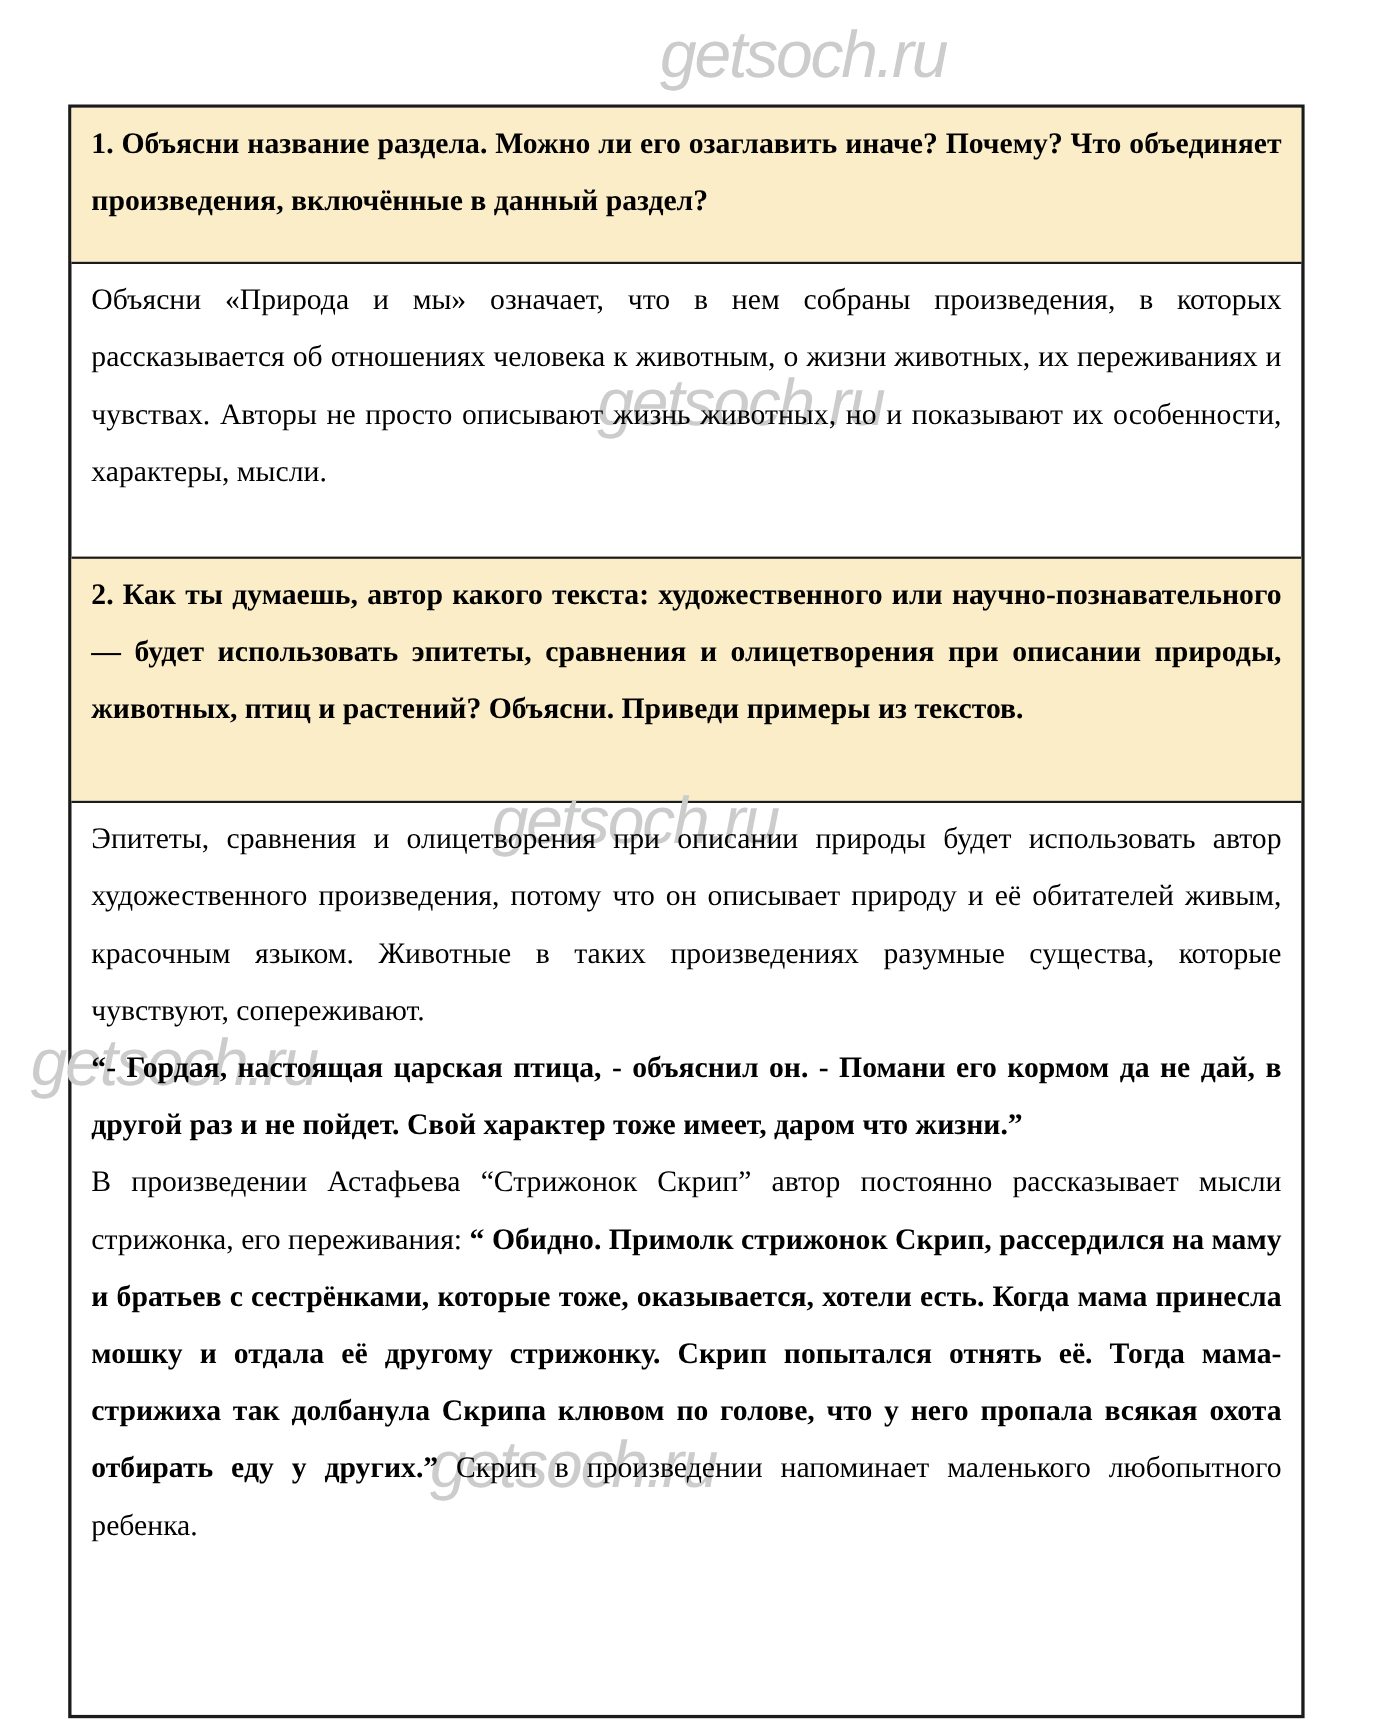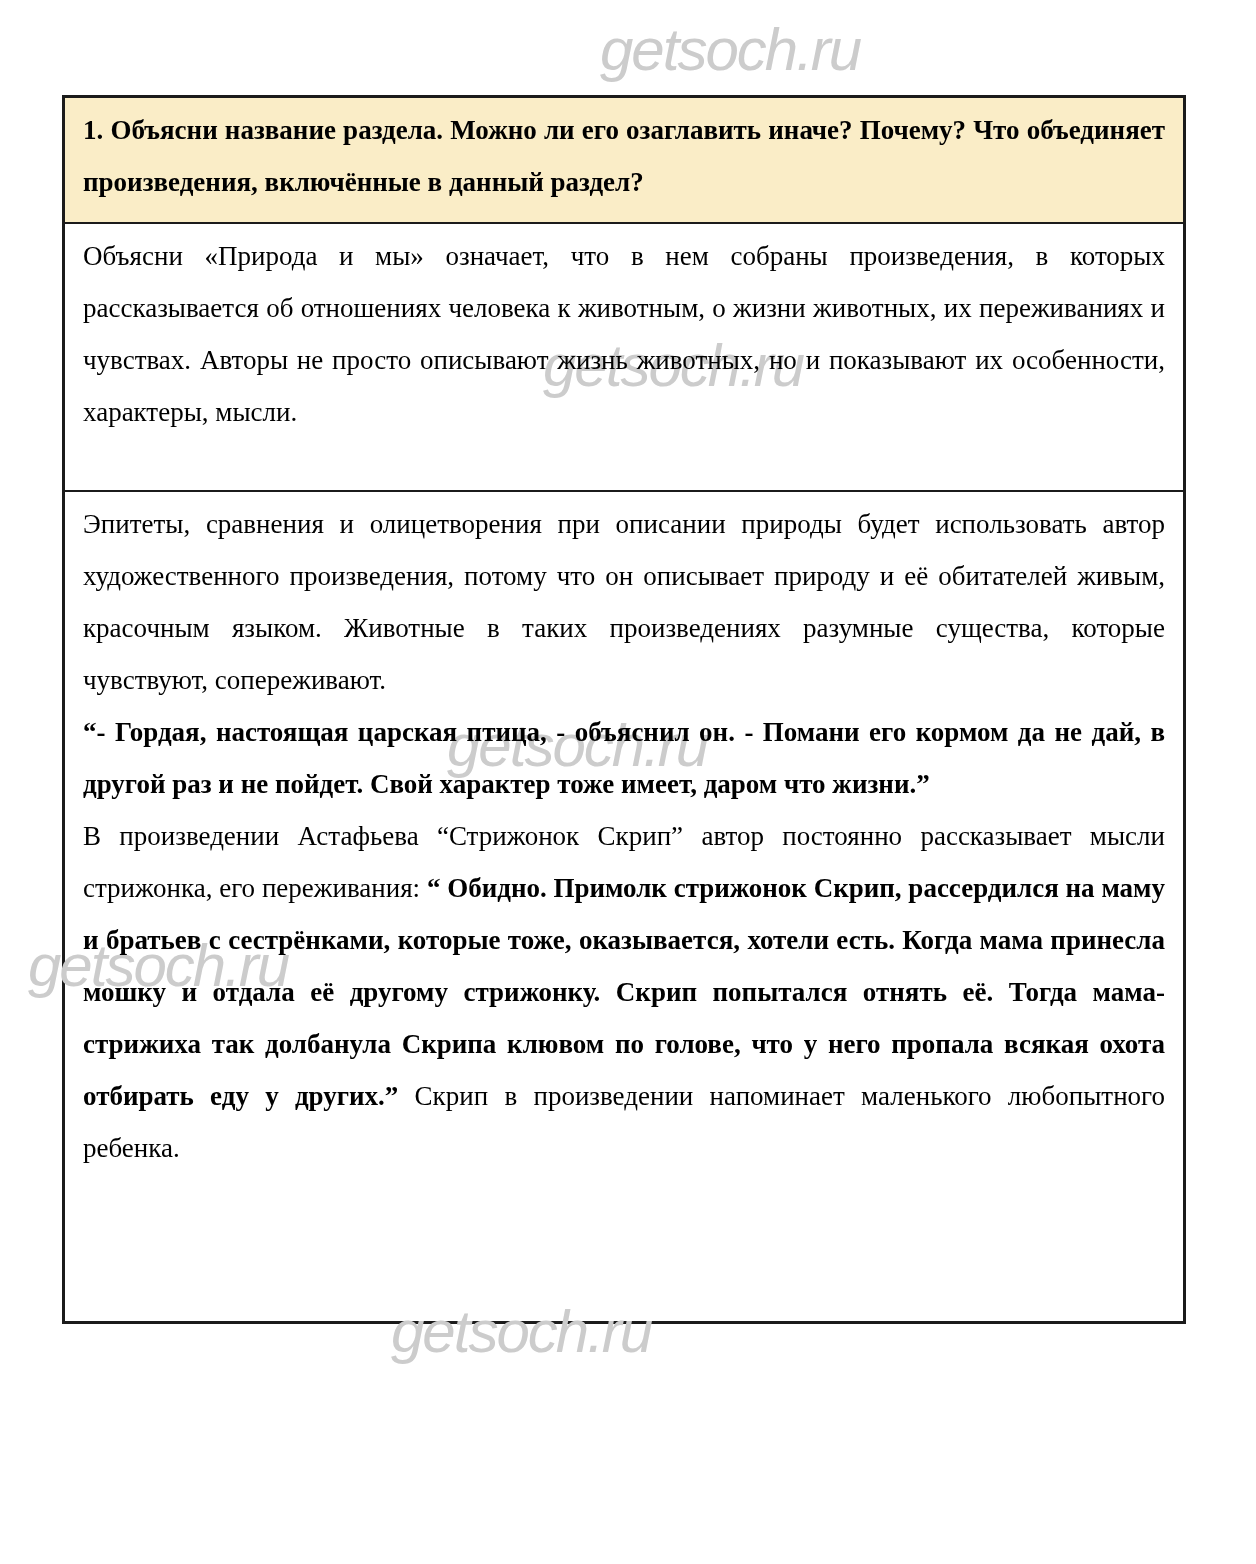--- a/index.html
+++ b/index.html
@@ -56,21 +56,21 @@
     position:relative;     
     z-index:2;
     font-size:27px;
     line-height:52px;
     text-align:justify;
   }
   .question{
     background:var(--q-bg);
     font-weight:bold;
   }
-  .row-q1{height:124px;}
+  .row-q1{height:140px;}
   .row-a1{min-height:268px;}
   .row-q2{height:222px;}
   .row-a2{min-height:831px;}
   .bold{font-weight:bold;}
 </style>
 </head>
 <body>
 
 <div class="wm wm1">getsoch.ru</div>
 <div class="wm wm2">getsoch.ru</div>
@@ -78,18 +78,21 @@
 <div class="wm wm4">getsoch.ru</div>
 <div class="wm wm5">getsoch.ru</div>
 
 <div class="qa-table">
   <section class="cell question row-q1">
     <p>1. Объясни название раздела. Можно ли его озаглавить иначе? Почему? Что объединяет произведения, включённые в данный раздел?</p>
   </section>
   <section class="cell answer row-a1">
       <p><span>Объясни «Природа и мы» означает, что в нем собраны произведения, в которых рассказывается об отношениях человека к животным, о жизни животных, их переживаниях и чувствах. Авторы не просто описывают жизнь животных, но и показывают их особенности, характеры, мысли.</span></p>
     </section>
+  <section class="cell question row-q2">
+    <p>2. Как ты думаешь, автор какого текста: художественного или научно-познавательного — будет использовать эпитеты, сравнения и олицетворения при описании природы, животных, птиц и растений? Объясни. Приведи примеры из текстов.</p>
+  </section>
   <section class="cell answer row-a2">
       <p><span>Эпитеты, сравнения и олицетворения при описании природы будет использовать автор художественного произведения, потому что он описывает природу и её обитателей живым, красочным языком. Животные в таких произведениях разумные существа, которые чувствуют, сопереживают.</span></p>
       <p><span class="bold">“- Гордая, настоящая царская птица, - объяснил он. - Помани его кормом да не дай, в другой раз и не пойдет. Свой характер тоже имеет, даром что жизни.”</span></p>
       <p><span>В произведении Астафьева “Стрижонок Скрип” автор постоянно рассказывает мысли стрижонка, его переживания: </span><span class="bold">“ Обидно. Примолк стрижонок Скрип, рассердился на маму и братьев с сестрёнками, которые тоже, оказывается, хотели есть. Когда мама принесла мошку и отдала её другому стрижонку. Скрип попытался отнять её. Тогда мама-стрижиха так долбанула Скрипа клювом по голове, что у него пропала всякая охота отбирать еду у других.”</span><span> Скрип в произведении напоминает маленького любопытного ребенка.</span></p>
     </section>
 </div>
 
 </body></html>

